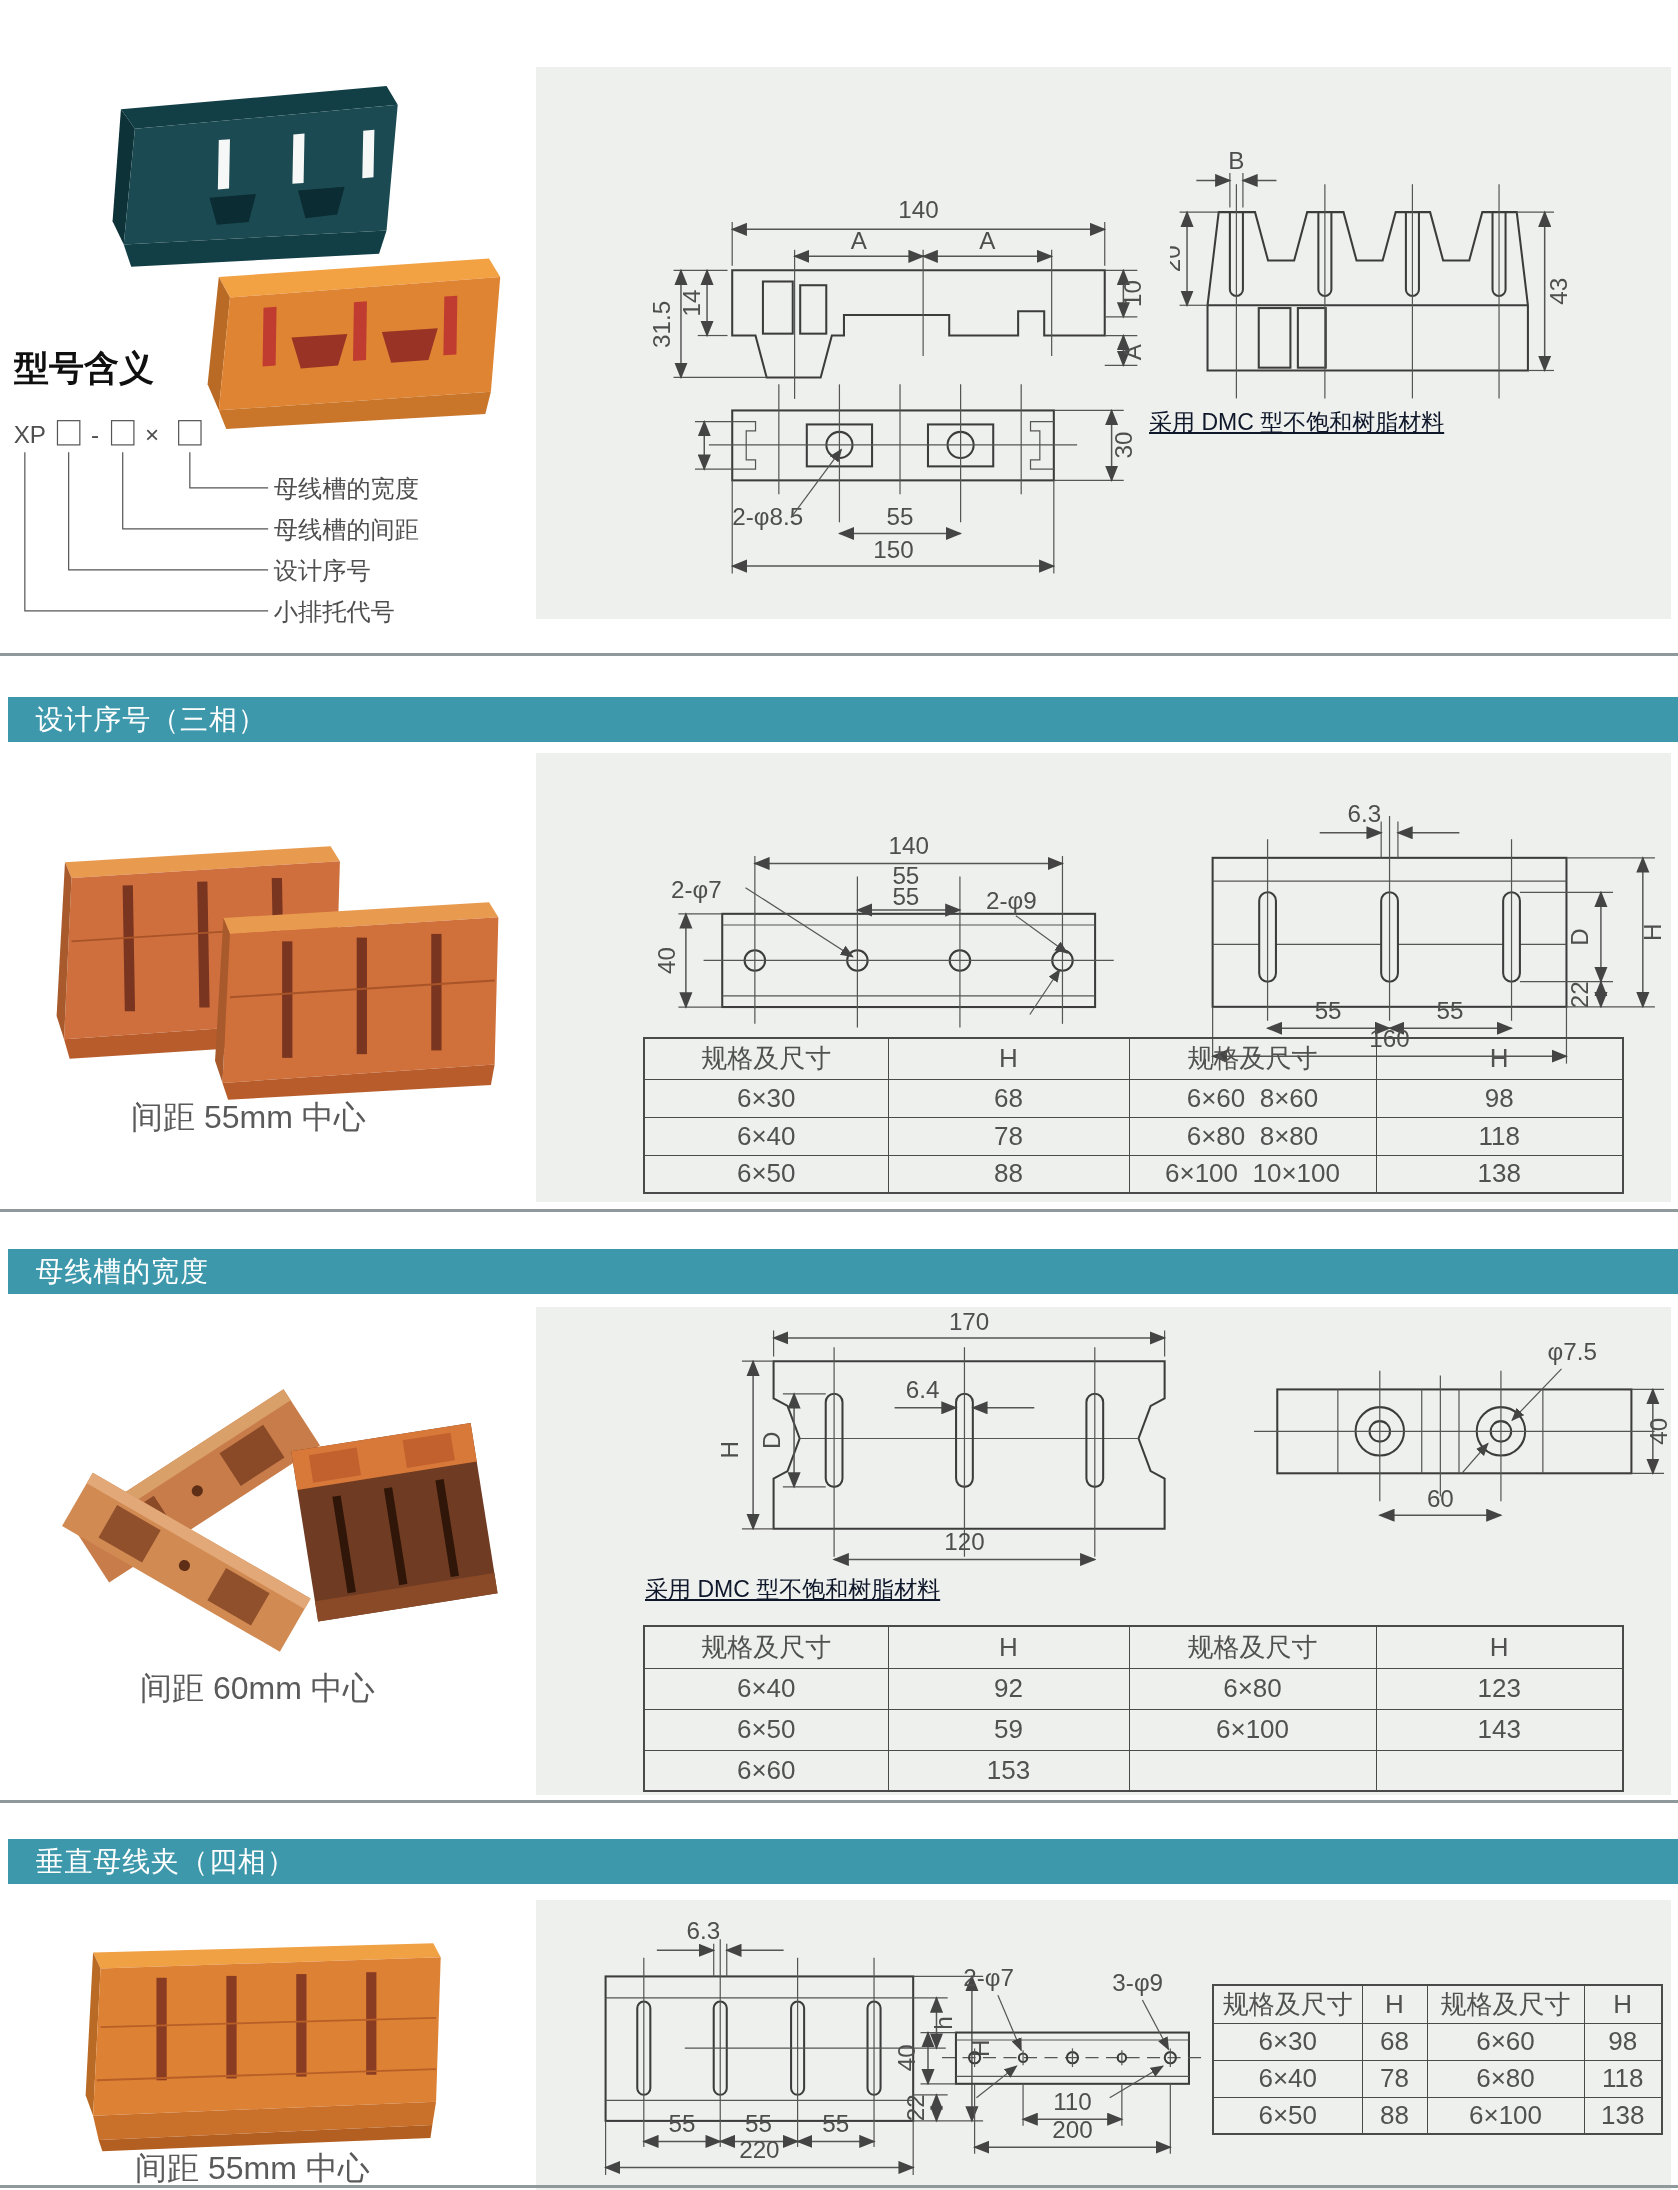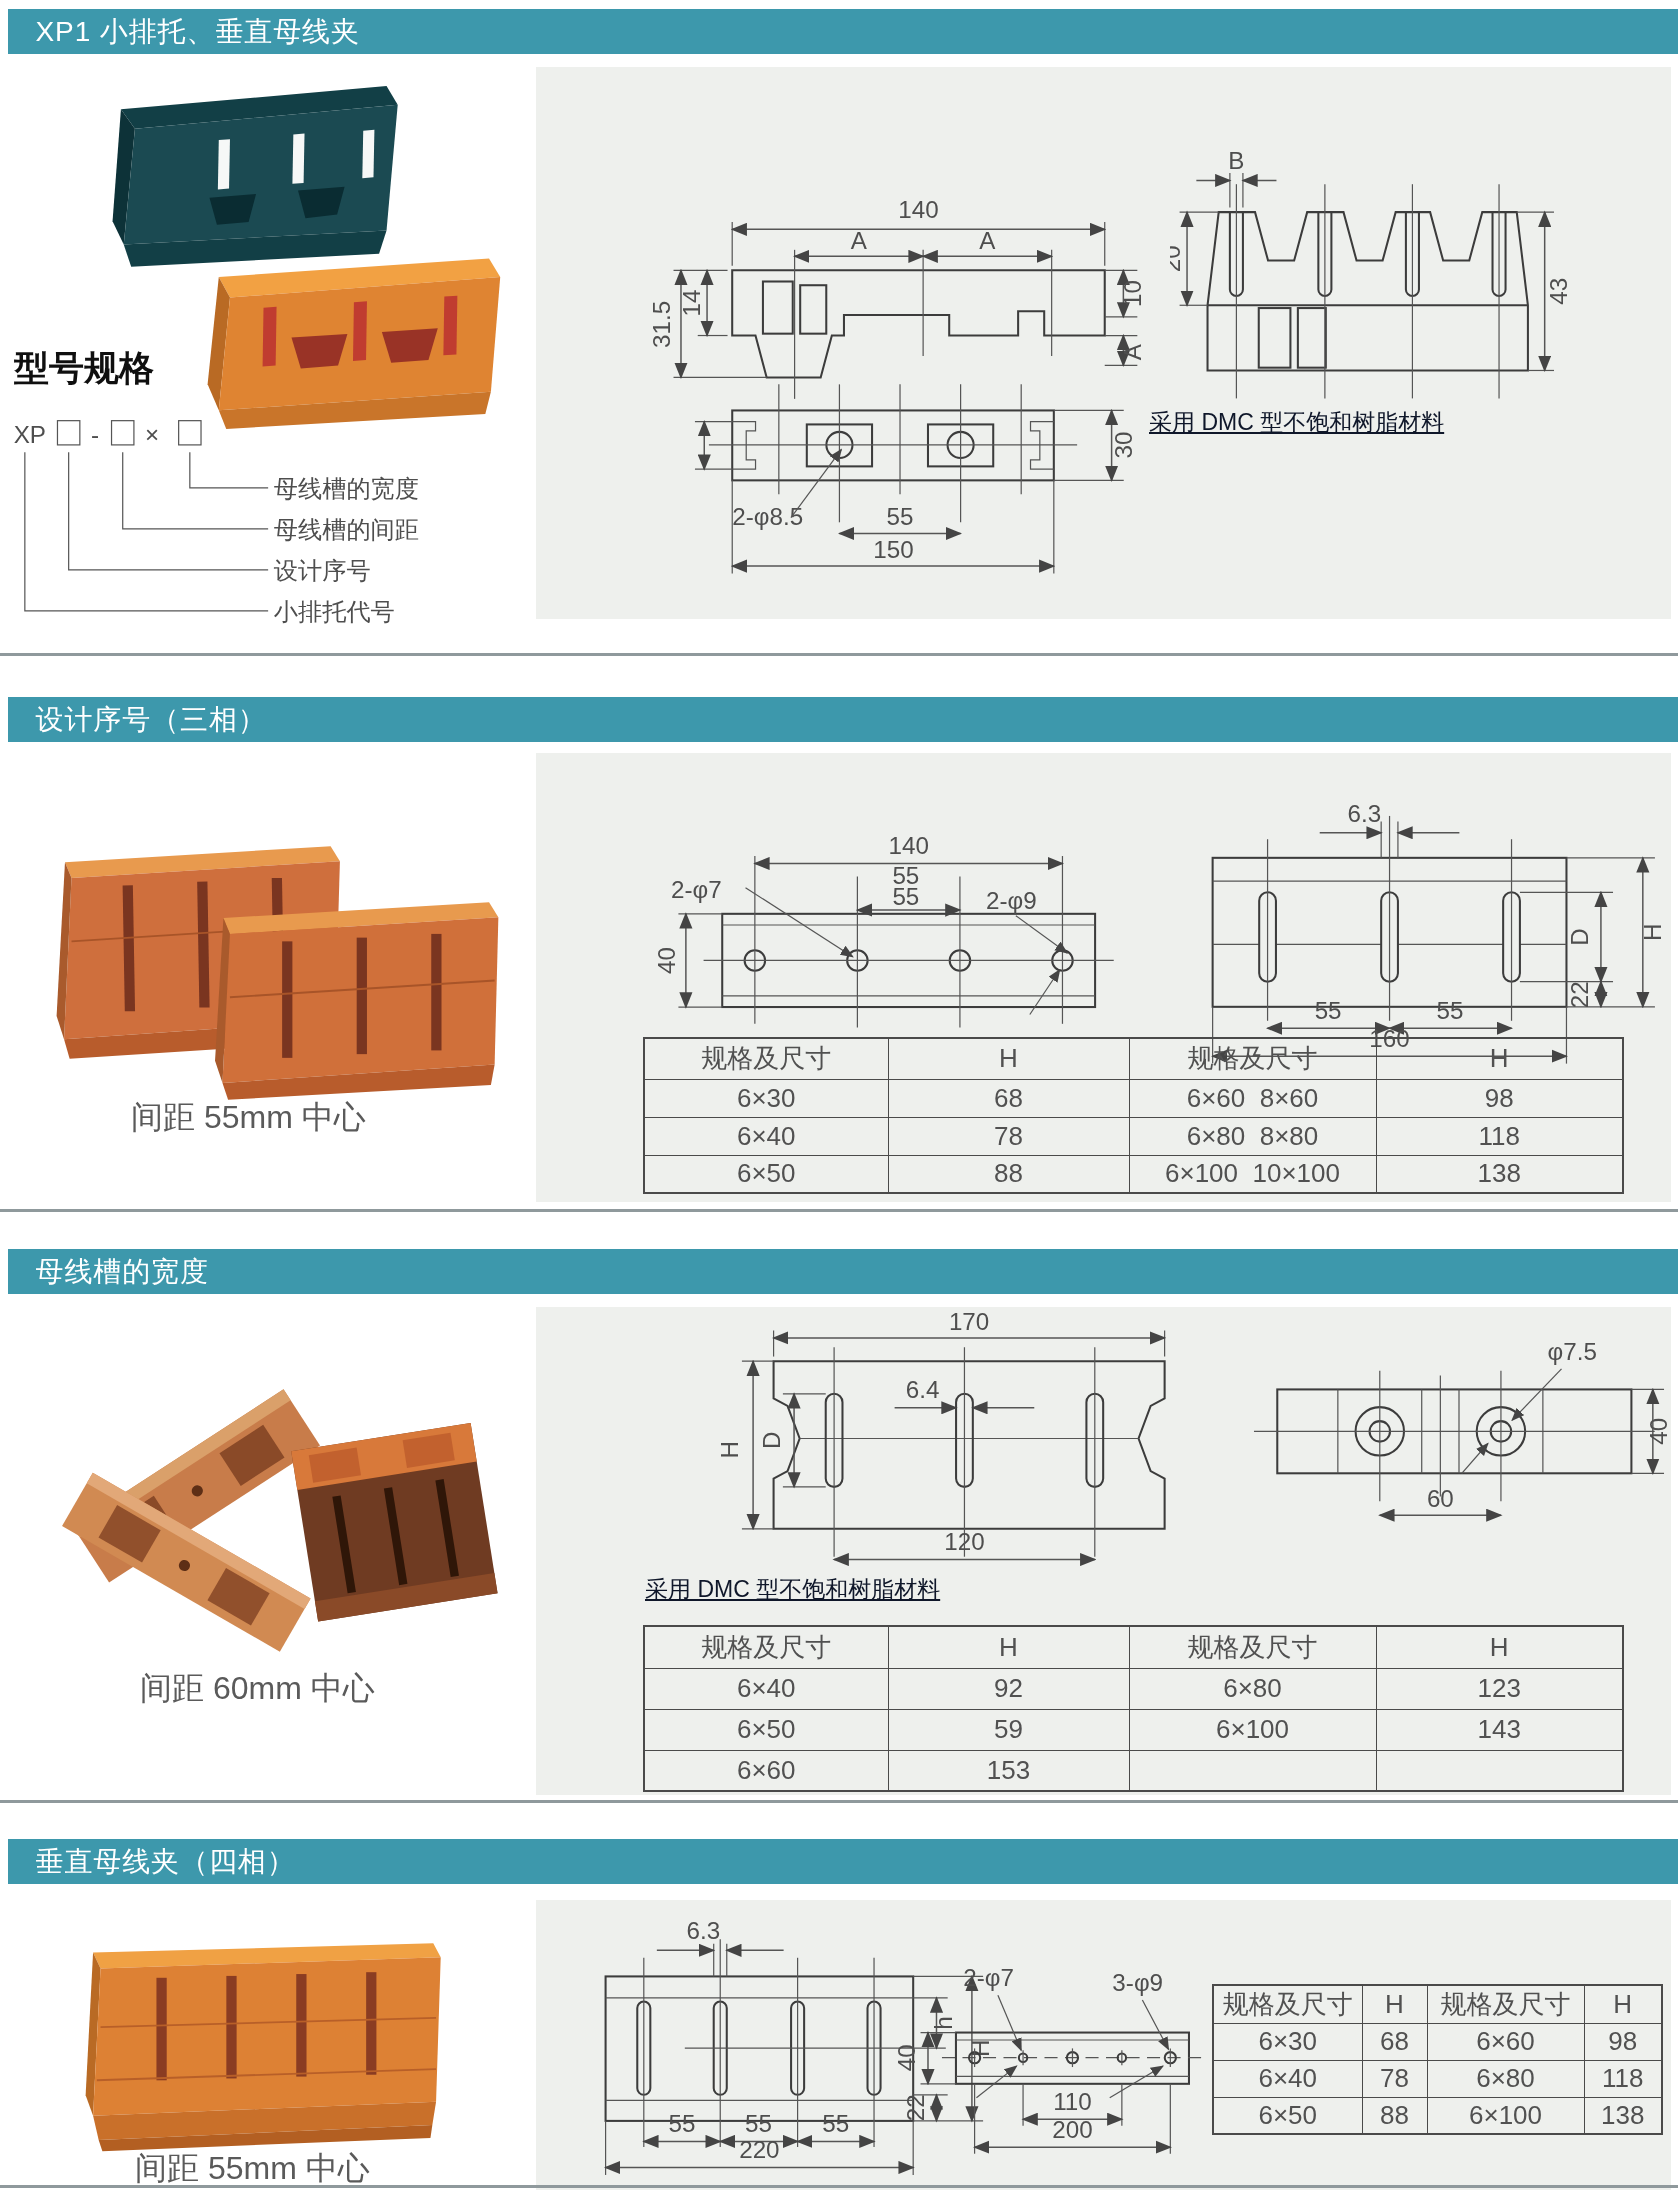--- a/index.html
+++ b/index.html
@@ -20,21 +20,20 @@
   svg text { font-family:"Liberation Sans","DejaVu Sans",sans-serif; fill:#4e4e4e; font-size:26px; }
   .ln  { stroke:#3c3c3c; stroke-width:2.2; fill:none; }
   .thin{ stroke:#555;    stroke-width:1.3; fill:none; }
   .dim { stroke:#555;    stroke-width:1.6; fill:none; }
 </style>
 </head>
 <body>
 
 <div class="page">
 
-  <div class="bar" style="top:9.3px">XP1 小排托、垂直母线夹</div>
   <div class="panel" style="left:536px;top:67px;width:1135px;height:552px"></div>
 
   <svg style="left:79px;top:58px" width="438" height="371" viewBox="0 0 470 398">
     <polygon points="45,55 330,30 342,50 60,76" fill="#123f46"></polygon>
     <polygon points="45,55 60,76 48,200 36,175" fill="#0d3238"></polygon>
     <polygon points="60,76 342,50 330,185 48,200" fill="#1b4a52"></polygon>
     <polygon points="150,88 162,87 161,140 149,141" fill="#f6f8f7"></polygon>
     <polygon points="230,82 242,81 241,134 229,135" fill="#f6f8f7"></polygon>
     <polygon points="305,78 317,77 316,128 304,129" fill="#f6f8f7"></polygon>
     <polygon points="140,150 190,146 182,176 148,179" fill="#0a2c32"></polygon>
@@ -44,21 +43,21 @@
     <polygon points="150,235 162,257 150,378 138,350" fill="#b96a24"></polygon>
     <polygon points="162,257 452,235 442,358 150,378" fill="#df8432"></polygon>
     <polygon points="198,268 212,267 211,330 197,331" fill="#c03c30"></polygon>
     <polygon points="295,262 309,261 308,324 294,325" fill="#c03c30"></polygon>
     <polygon points="392,256 406,255 405,318 391,319" fill="#c03c30"></polygon>
     <polygon points="228,300 288,296 278,330 238,333" fill="#993326"></polygon>
     <polygon points="325,294 385,290 375,324 335,327" fill="#993326"></polygon>
     <polygon points="150,378 442,358 436,382 158,398" fill="#c9752a"></polygon>
   </svg>
 
-  <div class="title" style="left:14px;top:345px">型号规格</div>
+  <div class="title" style="left:14px;top:345px">型号含义</div>
 
   <svg style="left:9.3px;top:415px" width="522" height="222" viewBox="0 0 560 238">
     <text x="5" y="30" font-size="36" fill="#3a3a3a">XP</text>
     <rect x="52" y="6" width="24" height="26" class="thin" stroke-width="2"></rect>
     <text x="88" y="30" font-size="32" fill="#3a3a3a">-</text>
     <rect x="110" y="6" width="24" height="26" class="thin" stroke-width="2"></rect>
     <text x="146" y="30" font-size="30" fill="#3a3a3a">×</text>
     <rect x="182" y="6" width="24" height="26" class="thin" stroke-width="2"></rect>
     <path class="thin" stroke-width="1.8" d="M17,40 V210 H278"></path>
     <path class="thin" stroke-width="1.8" d="M64,40 V166 H278"></path>

